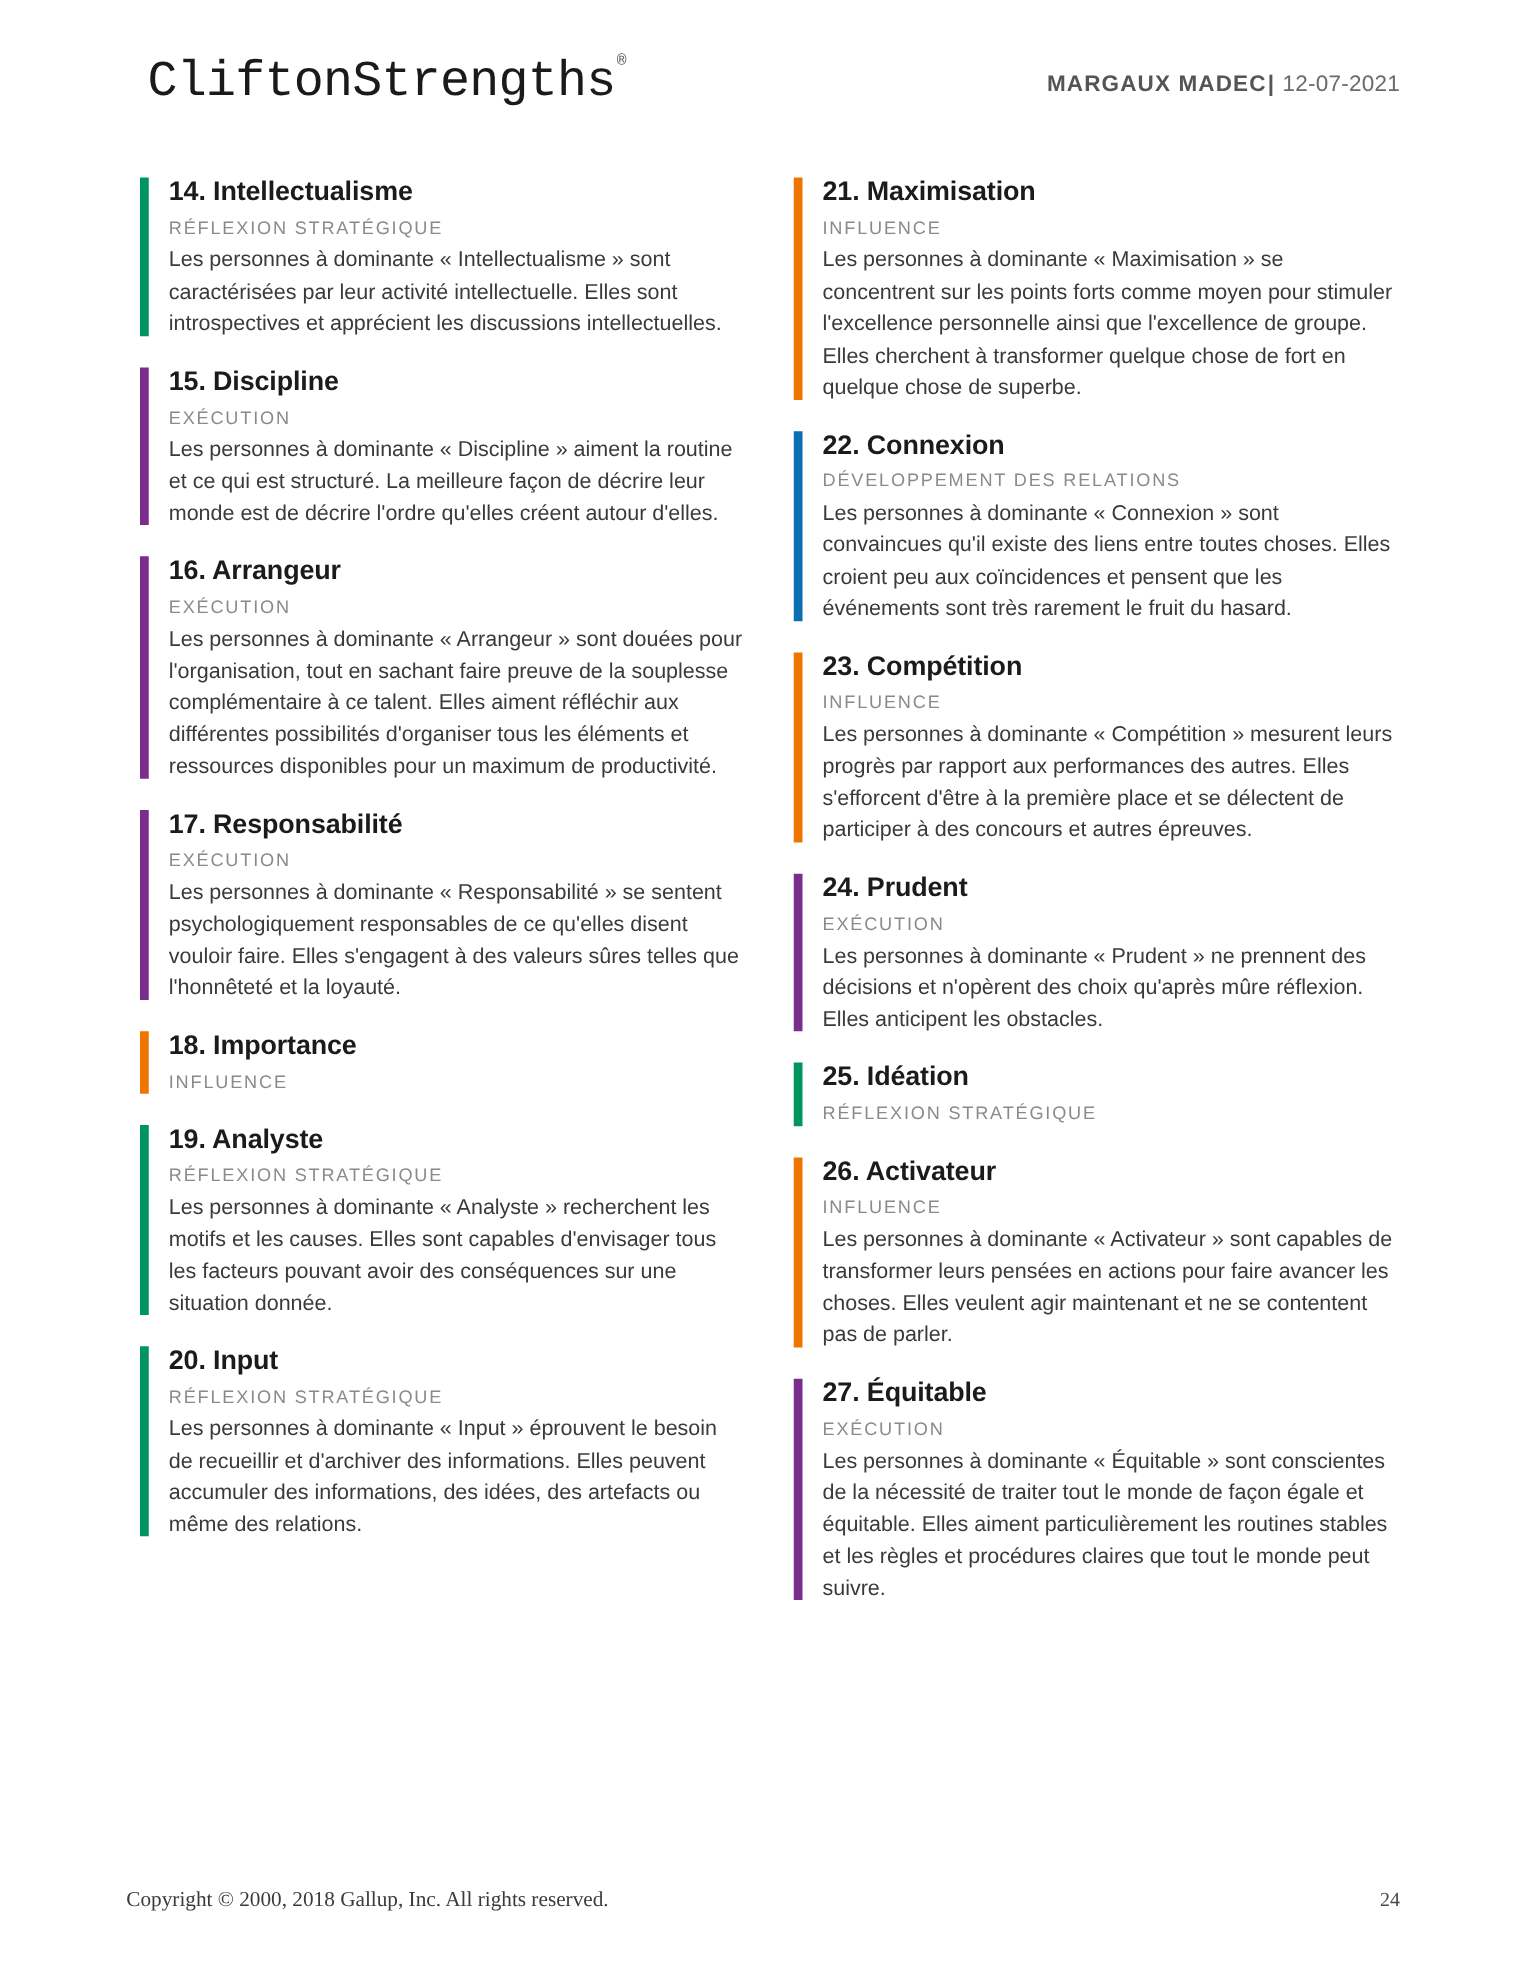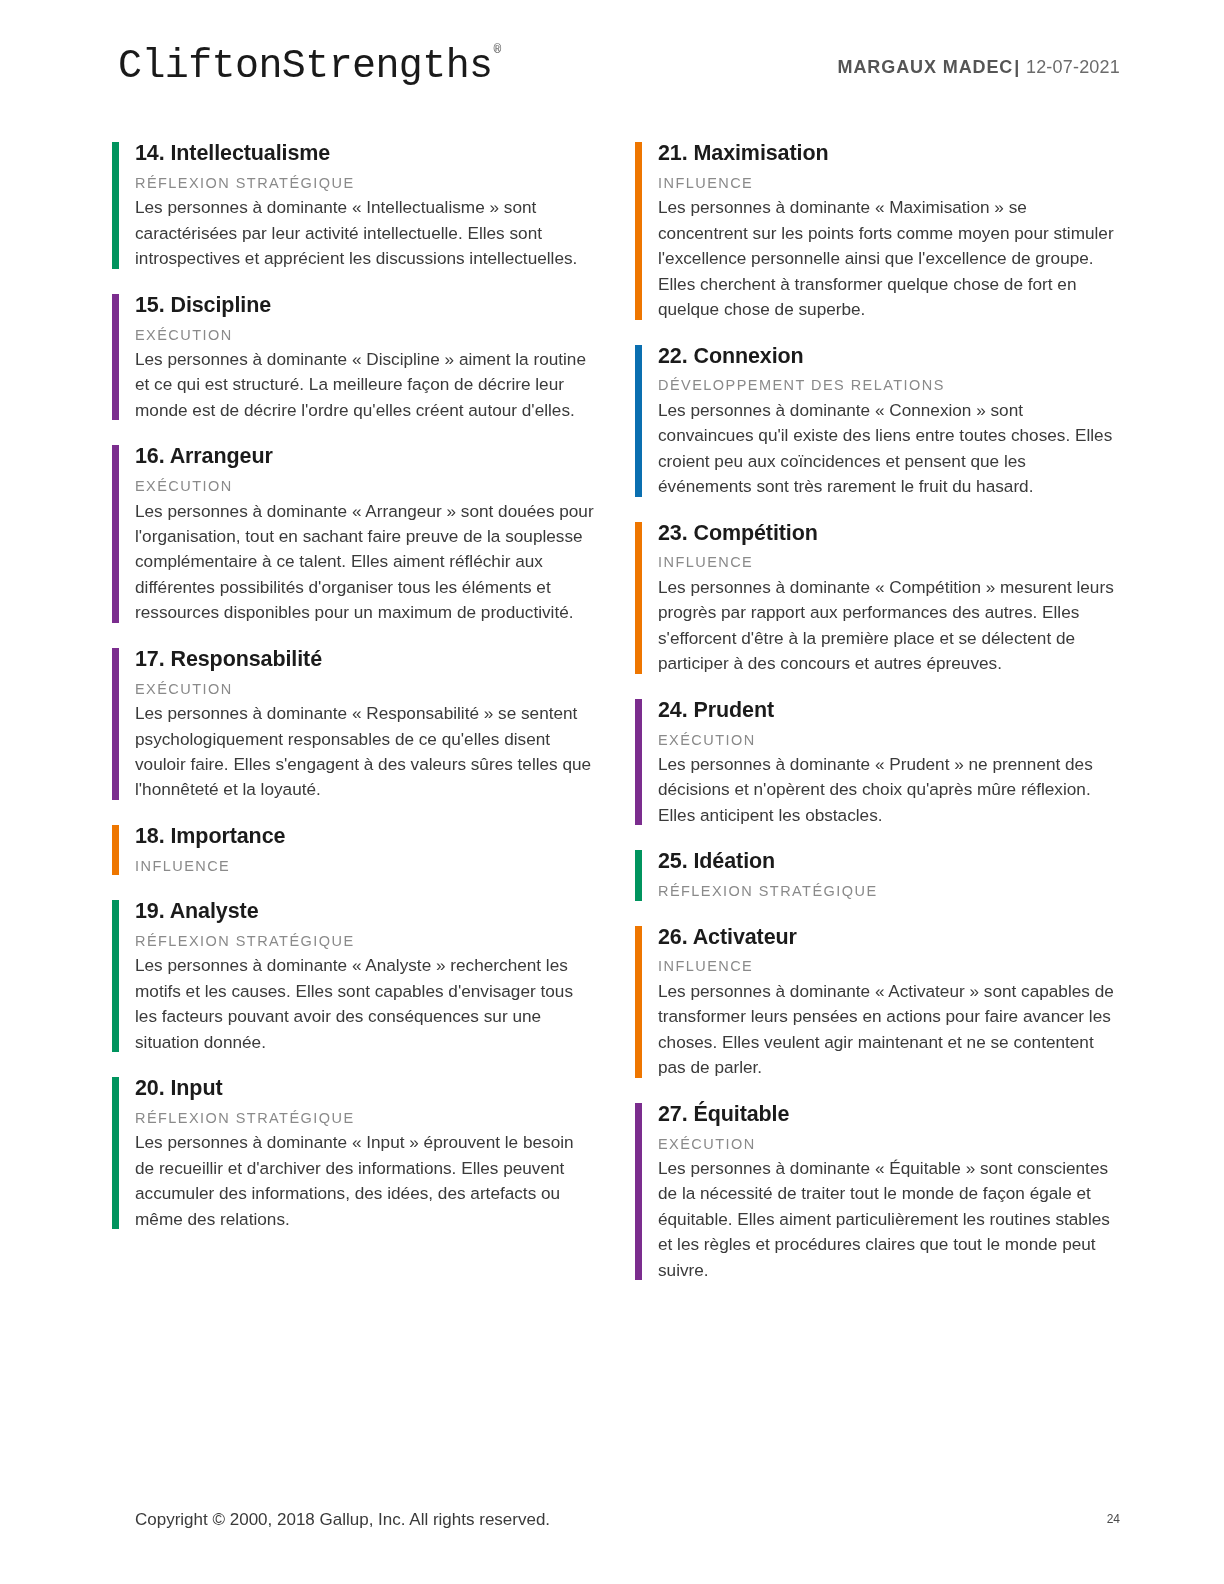--- a/index.html
+++ b/index.html
@@ -122,37 +122,38 @@
   .entry-desc {
     font-size: 17.2px;
     line-height: 1.48;
     color: #3a3a3a;
     margin: 0;
   }
 
   
   .footer {
     position: absolute;
-    left: 135px;
+    left: 101px;
     right: 104px;
     bottom: 50px;
     height: 24px;
+    font-family: Liberation Serif, serif;
   }
   .copyright {
     position: absolute;
     left: 0;
     top: 0;
     font-size: 17px;
     color: #3a3a3a;
   }
   .page-number {
     position: absolute;
     right: 0;
     top: 2px;
-    font-size: 12px;
+    font-size: 16px;
     color: #4a4a4a;
   }
 </style>
 </head>
 <body>
 
 <div class="page">
 
   <div class="header">
     <div class="logo">

